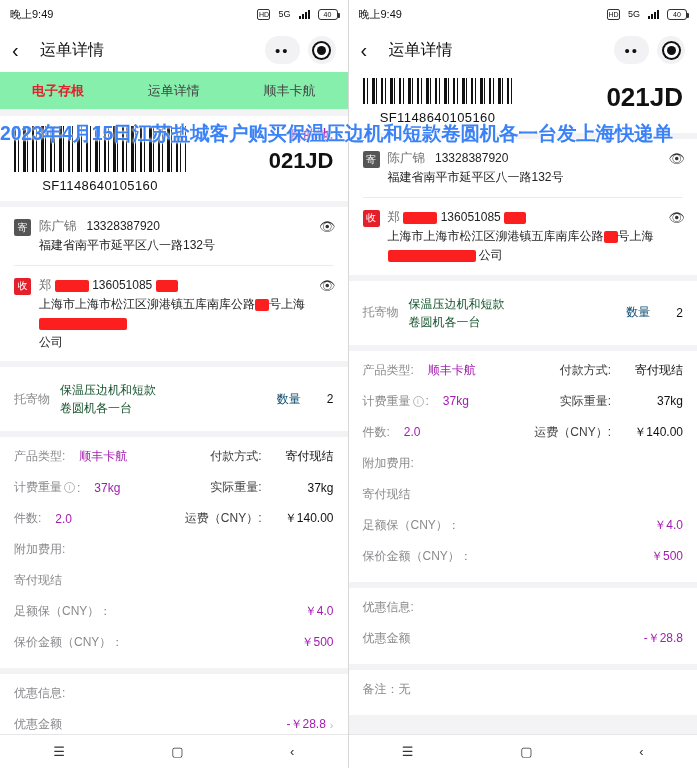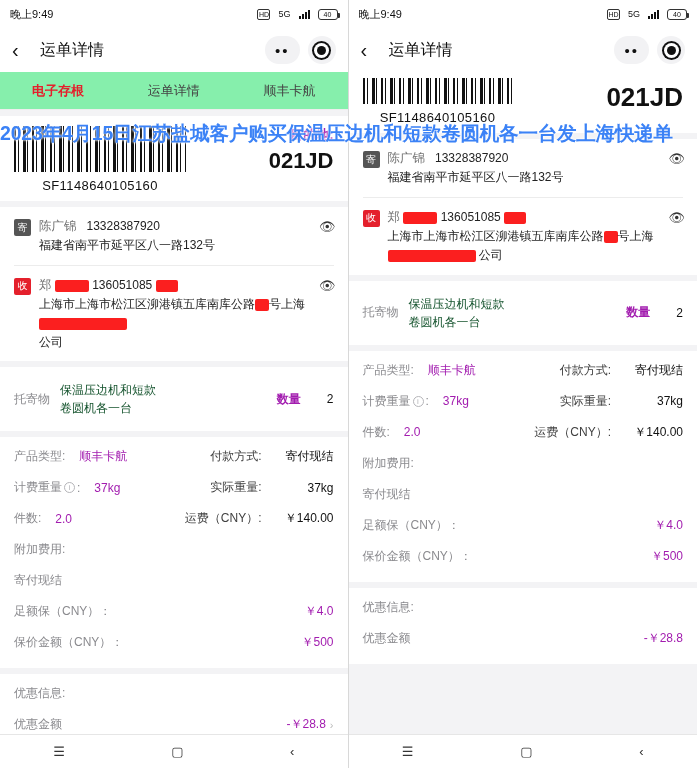--- a/index.html
+++ b/index.html
@@ -88,21 +88,21 @@
   .addr-body { flex: 1; font-size: 12px; color: #222; line-height: 1.55; }
   .addr-name { font-size: 12.5px; color: #737373; }
   .eye { position: absolute; right: 12px; top: 12px; font-size: 13px; color: #333; }
   .redact { display: inline-block; background: #fb1f1f; border-radius: 2px; vertical-align: middle; height: 12px; }
   .divider { height: 1px; background: #ececec; margin: 0 14px; }
 
   
   .goods { display: flex; padding: 14px; align-items: center; }
   .goods-label { font-size: 12px; color: #8a8a8e; width: 46px; flex: 0 0 46px; }
   .goods-val { font-size: 12px; color: #14532d; text-align: left; flex: 1; line-height: 1.5; }
-  .goods-qty-l { font-size: 12px; color: #a21caf; margin-left: auto; font-weight: bold; }
+  .goods-qty-l { font-size: 12px; color: #0c4a6e; margin-left: auto; }
   .goods-qty-v { font-size: 12px; color: #111; margin-left: 26px; }
 
   
   .rows { padding: 4px 14px 10px 14px; }
   .row { display: flex; align-items: center; font-size: 12px; padding: 7px 0; }
   .row .k { color: #8a8a8e; }
   .row .v { color: #a21caf; }
   .row .k2 { color: #404040; margin-left: auto; }
   .row .v2 { color: #111; margin-left: 14px; min-width: 58px; text-align: right; }
   .row.single .v { margin-left: auto; }
@@ -409,20 +409,28 @@
           <div class="row">
             <span class="k">优惠信息:</span>
           </div>
           <div class="row single">
             <span class="k">优惠金额</span>
             <span class="v">-￥28.8</span>
           </div>
         </div>
       </div>
 
+      <div class="card">
+        <div class="rows">
+          <div class="row">
+            <span class="k">备注：无</span>
+          </div>
+
+        </div>
+      </div>
 
     </div>
 
     <div class="androidnav">
       <span>☰</span>
       <span>▢</span>
       <span>‹</span>
     </div>
   </div>
 

